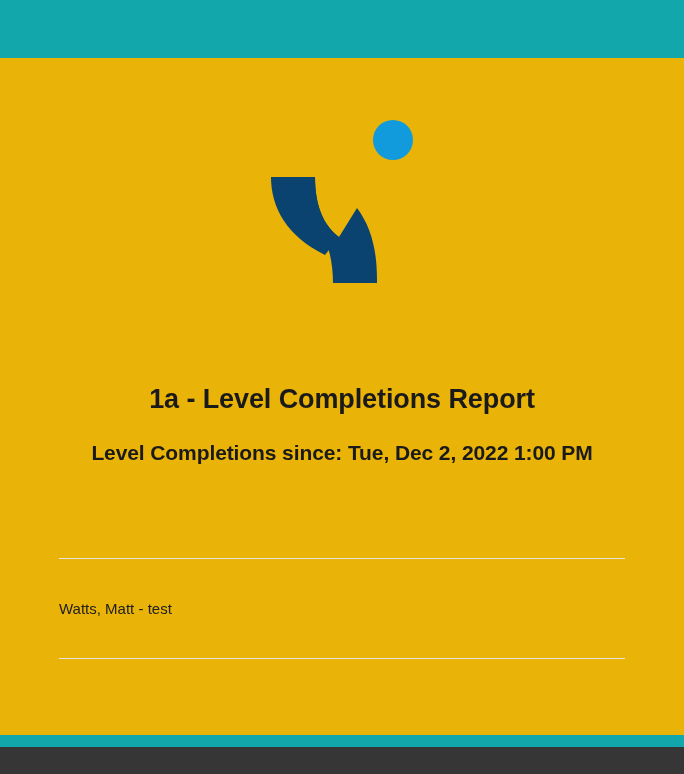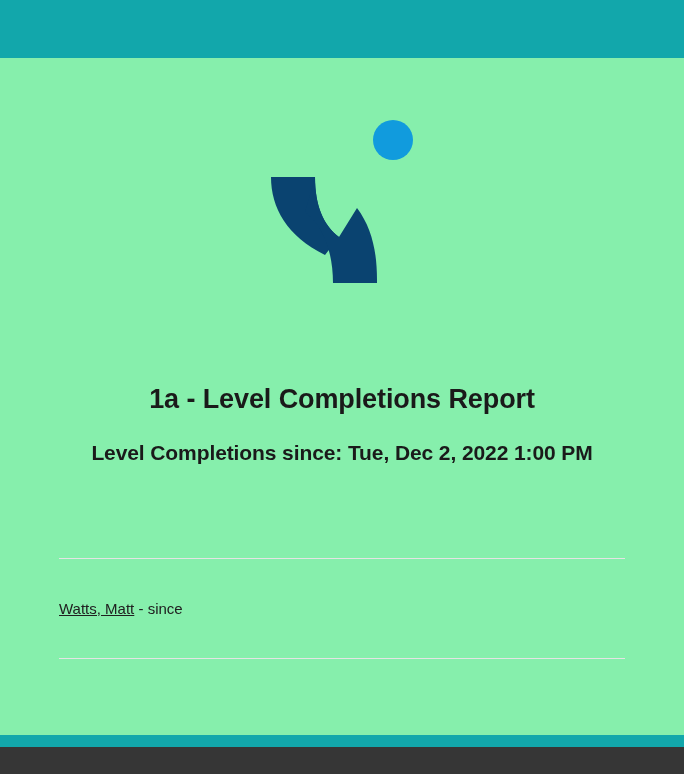--- a/index.html
+++ b/index.html
@@ -30,21 +30,21 @@
     height: 58px;
     background: #12A7AB;
     width: 100%;
     flex: 0 0 auto;
   }
 
   
   .body-region {
     flex: 1 1 auto;
     position: relative;
-    background: #86efac;
+    background: #eab308;
   }
 
   
   .logo-block {
     position: absolute;
     left: 0;
     right: 0;
     top: 62px;
     height: 248px;
     display: flex;
@@ -99,21 +99,20 @@
   .completion-row {
     position: absolute;
     left: 59px;
     top: 540px;
     font-size: 15px;
     color: #202020;
     line-height: 1.4;
   }
   .student-link {
     color: #202020;
-    text-decoration: underline;
     cursor: pointer;
   }
   .completion-sep,
   .completion-course {
     color: #202020;
   }
 
   
   .footer-note {
     position: absolute;
@@ -163,21 +162,21 @@
     </div>
 
     <div class="title-block">
       <h1 class="report-title">1a - Level Completions Report</h1>
       <h2 class="report-subtitle">Level Completions since: Tue, Dec 2, 2022 1:00 PM</h2>
     </div>
 
     <hr class="divider divider-top">
 
     <div class="completion-row">
-      <span class="student-link">Watts, Matt</span><span class="completion-sep"> - </span><span class="completion-course">since</span>
+      <span class="student-link">Watts, Matt</span><span class="completion-sep"> - </span><span class="completion-course">test</span>
     </div>
 
     <hr class="divider divider-bottom">
 
 
   </div>
 
   <div class="bottom-teal"></div>
   <div class="bottom-dark"></div>
 

